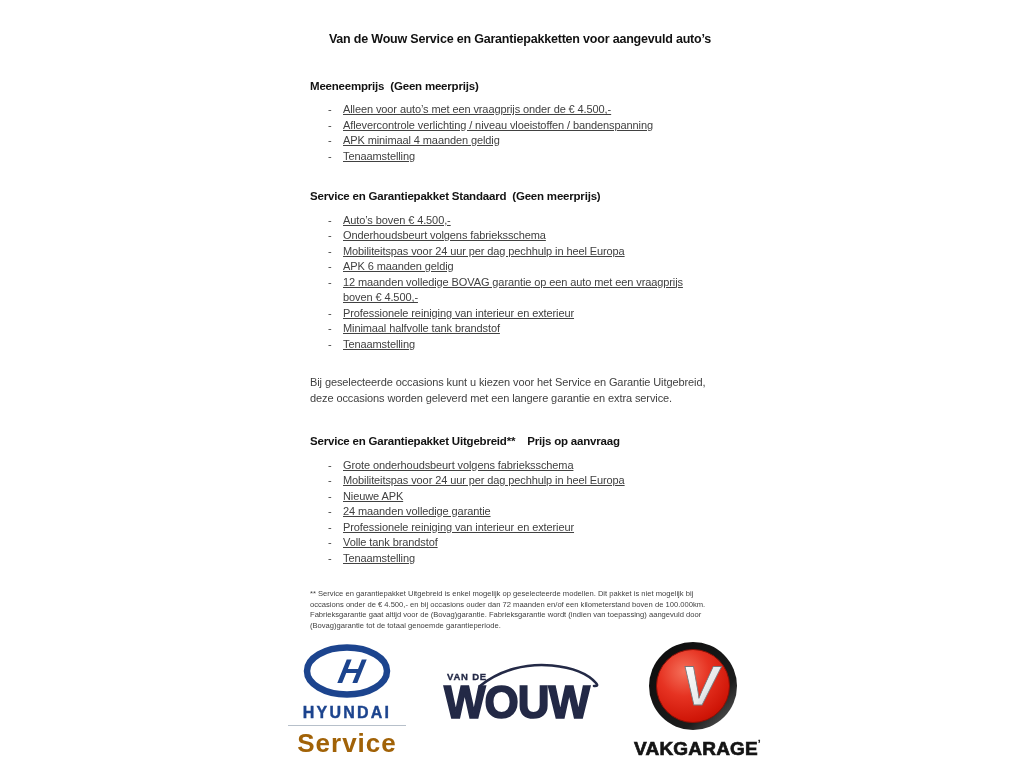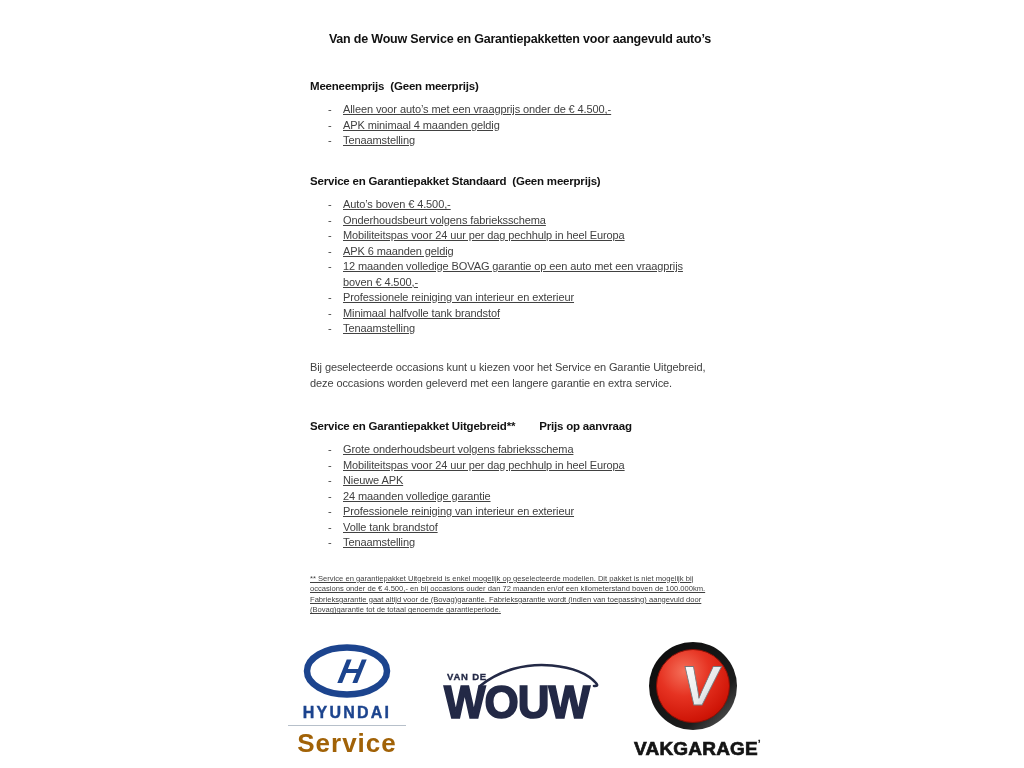--- a/index.html
+++ b/index.html
@@ -30,21 +30,21 @@
   .pkg-heading {
     font-size: 11.5px;
     font-weight: bold;
     color: #121212;
     letter-spacing: -0.2px;
   }
   .pkg-1 { margin-top: 31px; }
   .pkg-2 { margin-top: 25px; }
   .pkg-3 { margin-top: 28px; }
   .qualifier { margin-left: 6px; }
-  .price-note { margin-left: 24px; }
+  .price-note { margin-left: 12px; }
   ul.items {
     list-style: none;
     margin: 8px 0 0 17px;
     width: 388px;
   }
   ul.items li {
     position: relative;
     padding-left: 16px;
     text-decoration: underline;
   }
@@ -58,21 +58,20 @@
     line-height: 16px;
     width: 414px;
   }
   .footnote {
     margin-top: 23px;
     font-size: 7.6px;
     line-height: 10.6px;
     letter-spacing: 0;
     color: #3f3f3f;
     width: 410px;
-    text-decoration: underline;
   }
 
   
   .logo-hyundai {
     position: absolute;
     left: 286px;
     top: 644px;
     width: 122px;
     text-align: center;
   }
@@ -159,20 +158,21 @@
 
 <main class="page">
   <section class="doc">
 
     <h1 class="title">Van de Wouw Service en Garantiepakketten voor aangevuld auto’s</h1>
 
     <section class="pkg pkg-1">
       <h2 class="pkg-heading"><span>Meeneemprijs</span><span class="qualifier">(Geen meerprijs)</span></h2>
       <ul class="items">
         <li>Alleen voor auto’s met een vraagprijs onder de € 4.500,-</li>
+        <li>Aflevercontrole verlichting / niveau vloeistoffen / bandenspanning</li>
         <li>APK minimaal 4 maanden geldig</li>
         <li>Tenaamstelling</li>
       </ul>
     </section>
 
     <section class="pkg pkg-2">
       <h2 class="pkg-heading"><span>Service en Garantiepakket Standaard</span><span class="qualifier">(Geen meerprijs)</span></h2>
       <ul class="items">
         <li>Auto’s boven € 4.500,-</li>
         <li>Onderhoudsbeurt volgens fabrieksschema</li>

